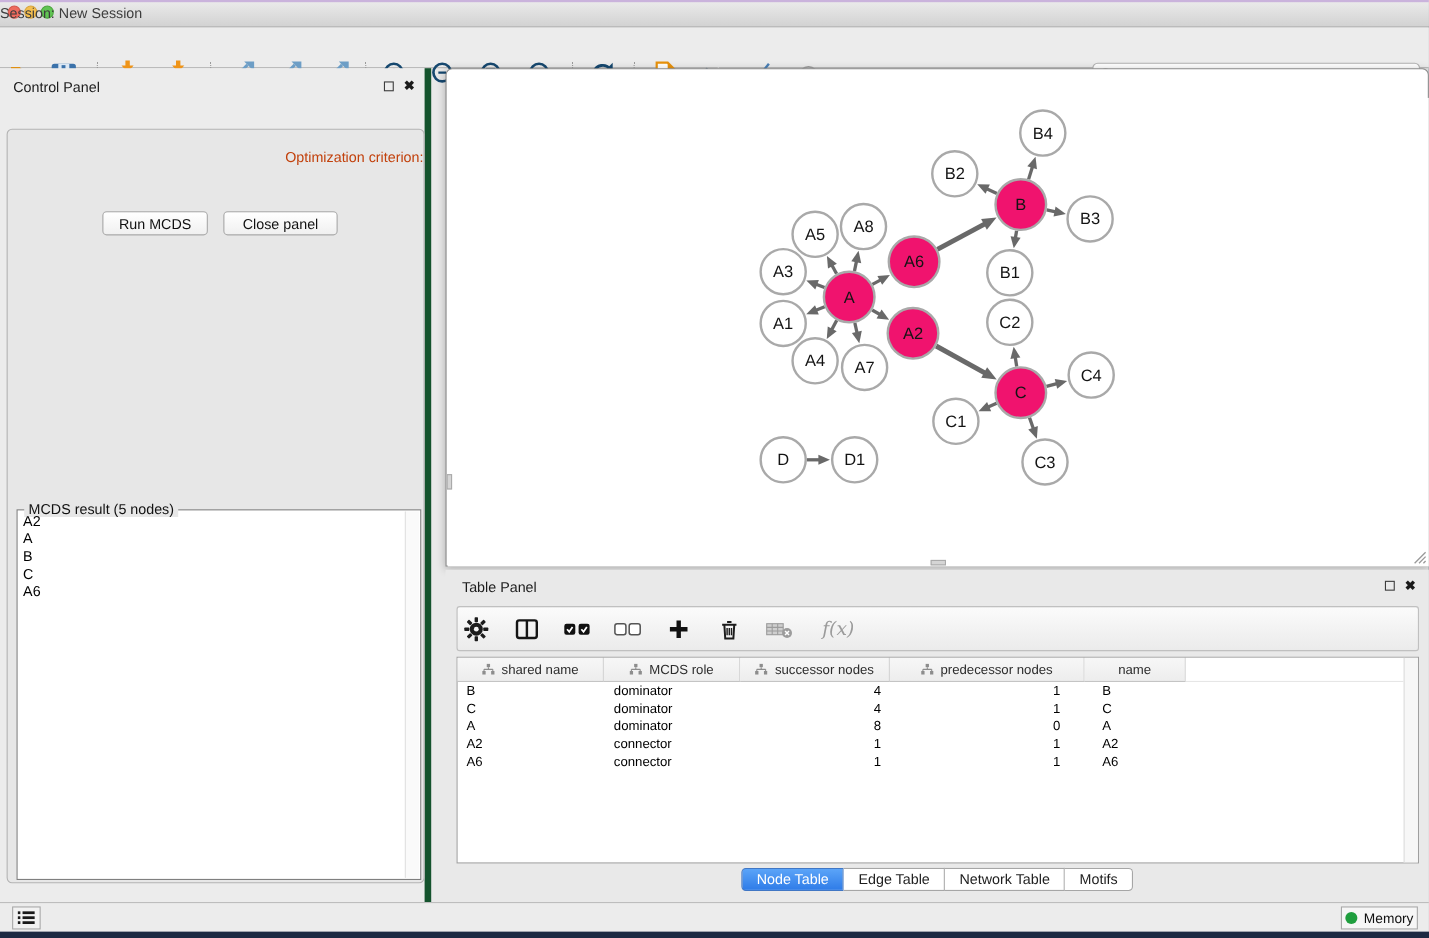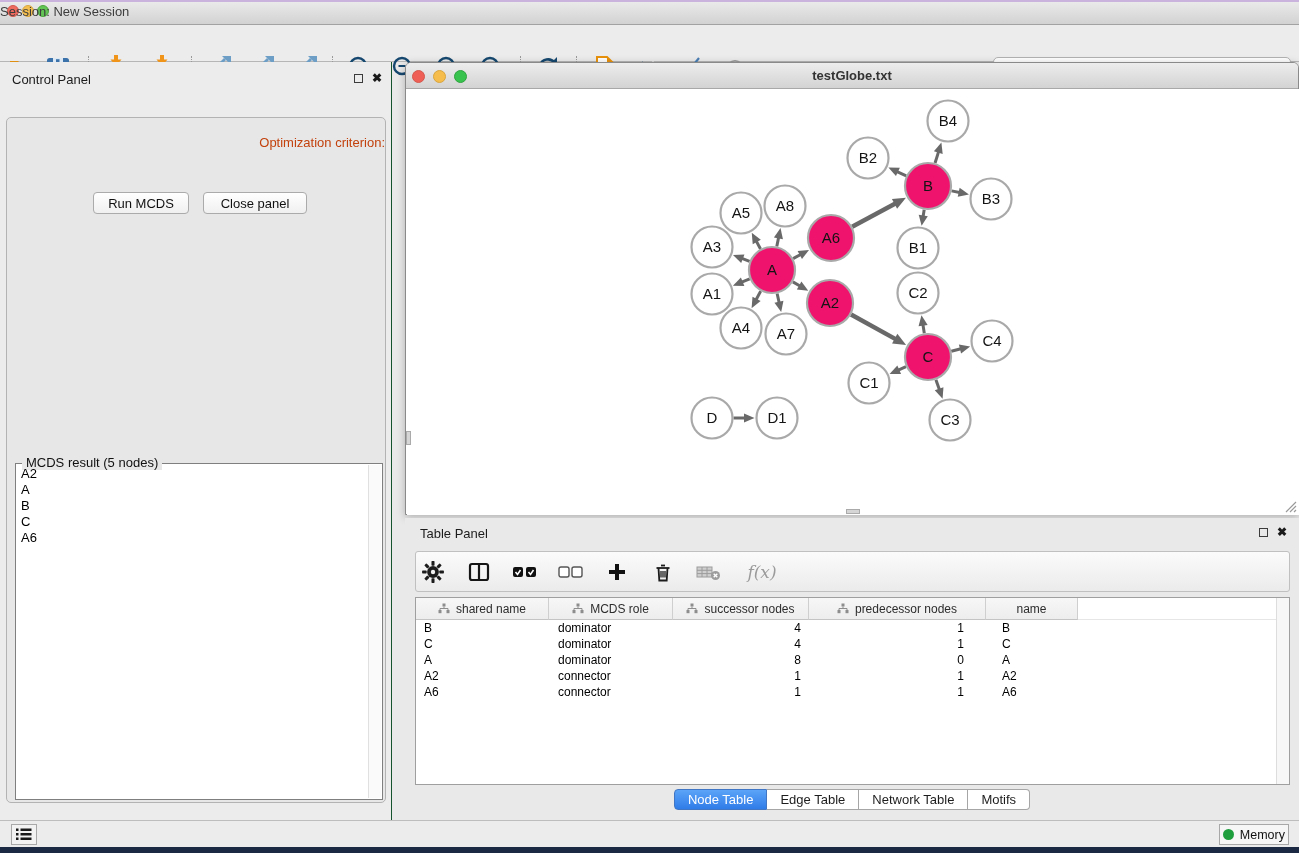--- a/index.html
+++ b/index.html
@@ -21,21 +21,21 @@
   
   #main-toolbar { position:absolute; left:0; top:25px; width:1299px; height:37px;
     background:#ececec; border-bottom:1px solid #b6b6b6; }
   .tb { position:absolute; top:27px; width:34px; height:34px; display:flex; align-items:center; justify-content:center; cursor:default; }
   .vsep { position:absolute; top:31px; height:26px; width:0; border-left:1px dotted #9a9a9a; }
   #search-wrap { position:absolute; left:993px; top:32px; width:298px; height:22px; background:#fff;
     border:1px solid #b2b2b2; border-radius:5px; display:flex; align-items:center; padding-left:5px; }
   #search-wrap input { border:none; outline:none; flex:1; height:18px; font:13px "Liberation Sans",sans-serif; background:transparent; }
 
   
-  #control-panel { position:absolute; left:0; top:62px; width:392px; height:758px; background:#ececec; border-right:1px solid #14532d; }
+  #control-panel { position:absolute; left:0; top:62px; width:392px; height:758px; background:#ececec; border-right:6px solid #14532d; }
   #cp-header { position:absolute; left:12px; top:10px; color:#1c1c1c; }
   .win-btns { position:absolute; top:11px; display:flex; gap:9px; align-items:center; }
   #cp-btns { right:9px; }
   .float-box { display:inline-block; width:9px; height:9px; border:1.5px solid #3c3c3c; background:transparent; }
   .close-x { font-weight:bold; font-size:12px; color:#1a1a1a; line-height:10px; }
 
   .seg { display:flex; }
   .seg-tab { height:21px; display:flex; align-items:center; padding:0 13px; background:#fff;
     border:1px solid #a6a6a6; border-left:none; color:#1d1d1d; cursor:default; }
   .seg-tab:first-child { border-left:1px solid #a6a6a6; border-radius:4px 0 0 4px; }
@@ -296,26 +296,20 @@
               <div class="mcds-item">B</div>
               <div class="mcds-item">C</div>
               <div class="mcds-item">A6</div>
             </div>
           <div id="mcds-scroll"></div>
         </div>
       </div>
     </div>
 
     <div id="net-window">
-      <div id="net-titlebar">
-        <span class="tl2" id="ntl-red"></span>
-        <span class="tl2" id="ntl-yel"></span>
-        <span class="tl2" id="ntl-grn"></span>
-        <div class="title">testGlobe.txt</div>
-      </div>
       <div id="net-canvas">
         <svg id="graph-svg" width="892" height="426" viewBox="0 0 892 426">
             <g>
               <line x1="353.5334732741604" y1="159.91638634281102" x2="349.2887023011195" y2="152.11148487625198" stroke="#696969" stroke-width="3"></line>
               <polygon points="344.74986880547465,143.76588780361467 353.8075001989907,150.79221782284893 345.7254482970682,155.18771973442077" fill="#696969"></polygon>
             </g>
             <g>
               <line x1="369.7774381829625" y1="157.48030433003072" x2="371.63008242271667" y2="148.35959422662572" stroke="#696969" stroke-width="3"></line>
               <polygon points="373.52115170347264,139.0497146905962 375.938964168504,150.25525719794226 366.9230808283491,148.42390589447328" fill="#696969"></polygon>
             </g>

